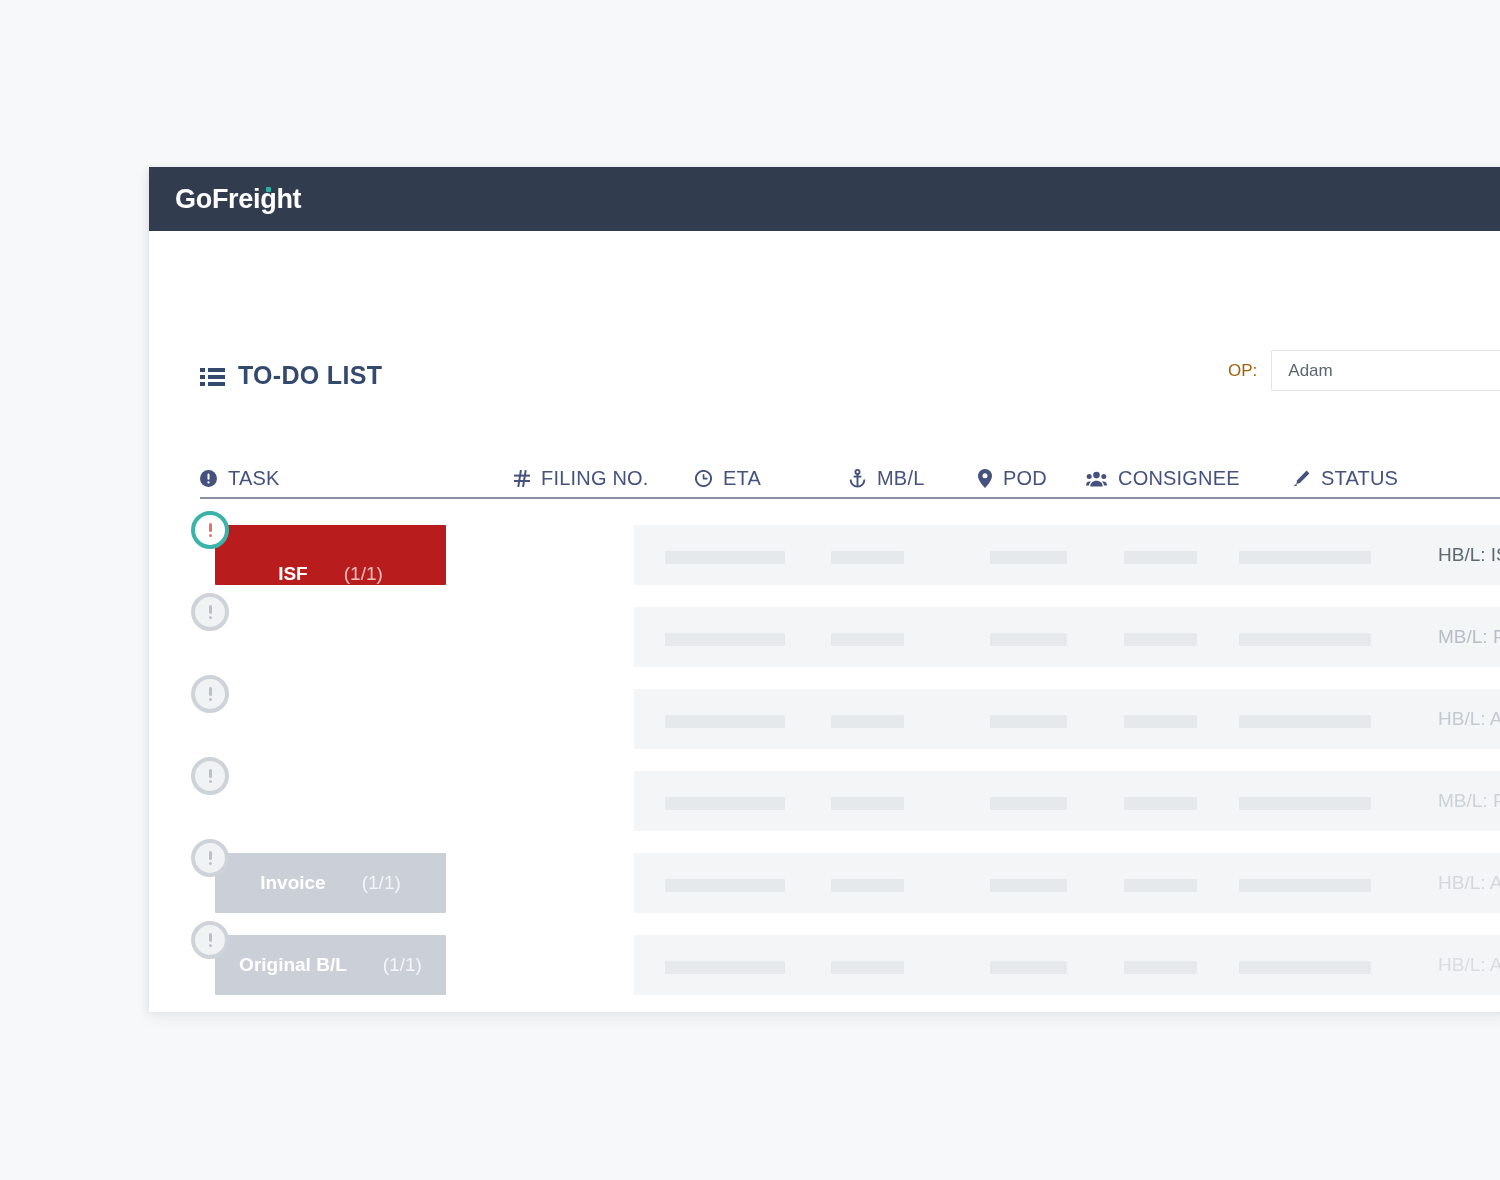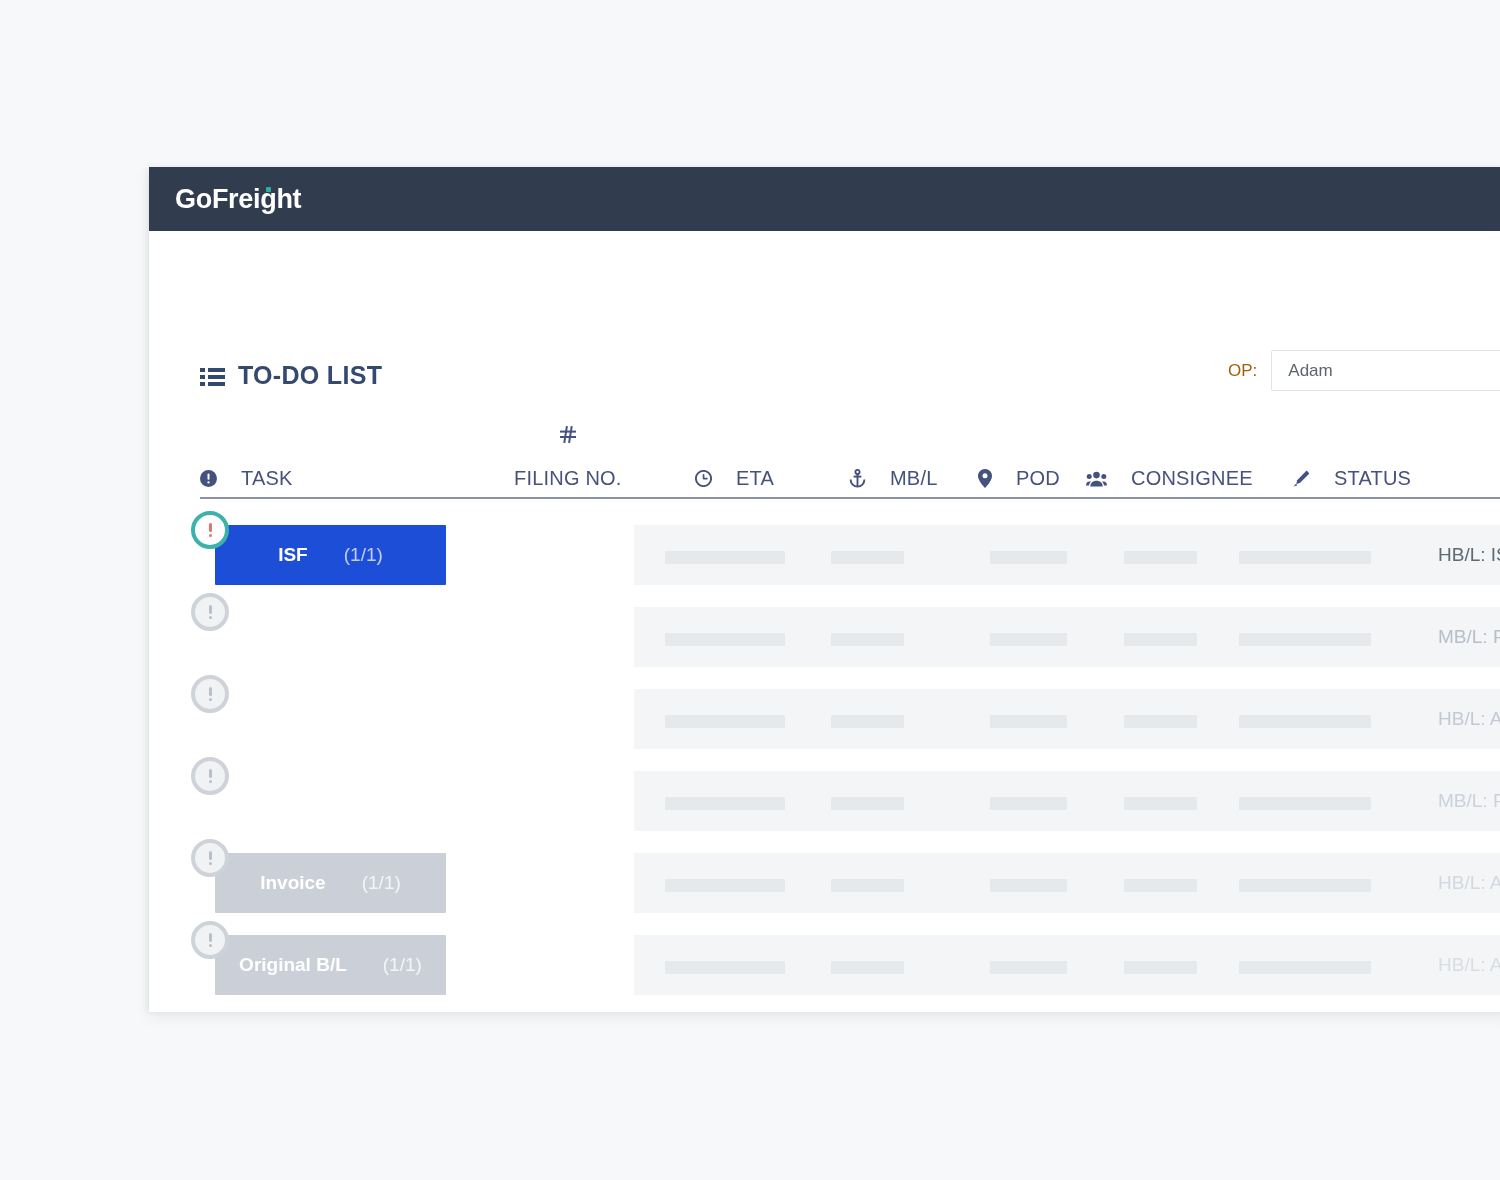--- a/index.html
+++ b/index.html
@@ -84,21 +84,21 @@
   .thead {
     position: relative;
     height: 46px;
     border-bottom: 2px solid #8b8fa8;
     margin: 0 51px 0 51px;
     width: 1300px;
   }
   .th {
     position: absolute;
     bottom: 7px;
-    display: flex; align-items: center; gap: 24px;
+    display: flex; align-items: center; gap: 11px;
     color: #45527d;
     font-size: 20px;
     font-weight: 400;
     letter-spacing: 0.2px;
     white-space: nowrap;
   }
   .th svg { display: block; flex: none; }
 
   .rows { position: relative; margin-top: 26px; }
 
@@ -115,21 +115,21 @@
     width: 231px; height: 60px;
     display: flex; align-items: center; justify-content: center;
     gap: 7px;
     color: #ffffff;
     font-size: 19px;
     border-radius: 1px;
   }
   .task-badge .tname { font-weight: 700; }
   .task-badge .tcount { font-weight: 400; color: rgba(255,255,255,0.72); margin-left: 29px; }
 
-  .row.active .task-badge { background: #1d4ed8; }
+  .row.active .task-badge { background: #b91c1c; align-items: flex-end; }
   .row:not(.active) .task-badge { background: #cbd0d8; }
   .row:not(.active) .task-badge .tcount { color: rgba(255,255,255,0.78); }
 
   
   .alert-circle {
     position: absolute;
     left: 42px; top: -14px;
     width: 38px; height: 38px;
     border-radius: 50%;
     display: flex; align-items: center; justify-content: center;
@@ -211,21 +211,21 @@
             <div class="th" style="left: 0px;">
               <span>
                 <svg width="17" height="17" viewBox="0 0 17 17">
                   <circle cx="8.5" cy="8.5" r="8.5" fill="#45527d"></circle>
                   <rect x="7.5" y="3.6" width="2" height="6.2" rx="1" fill="#fff"></rect>
                   <circle cx="8.5" cy="12.4" r="1.15" fill="#fff"></circle>
                 </svg>
               </span>
               <span>TASK</span>
             </div>
-            <div class="th" style="left: 314px; flex-direction: column;">
+            <div class="th" style="left: 314px;">
               <span>
                 <svg width="16" height="17" viewBox="0 0 16 17">
                   <g fill="#45527d">
                     <rect x="4.6" y="0" width="2" height="17" transform="rotate(9 5.6 8.5)"></rect>
                     <rect x="9.4" y="0" width="2" height="17" transform="rotate(9 10.4 8.5)"></rect>
                     <rect x="0" y="4.6" width="16" height="2"></rect>
                     <rect x="0" y="10" width="16" height="2"></rect>
                   </g>
                 </svg>
               </span>

